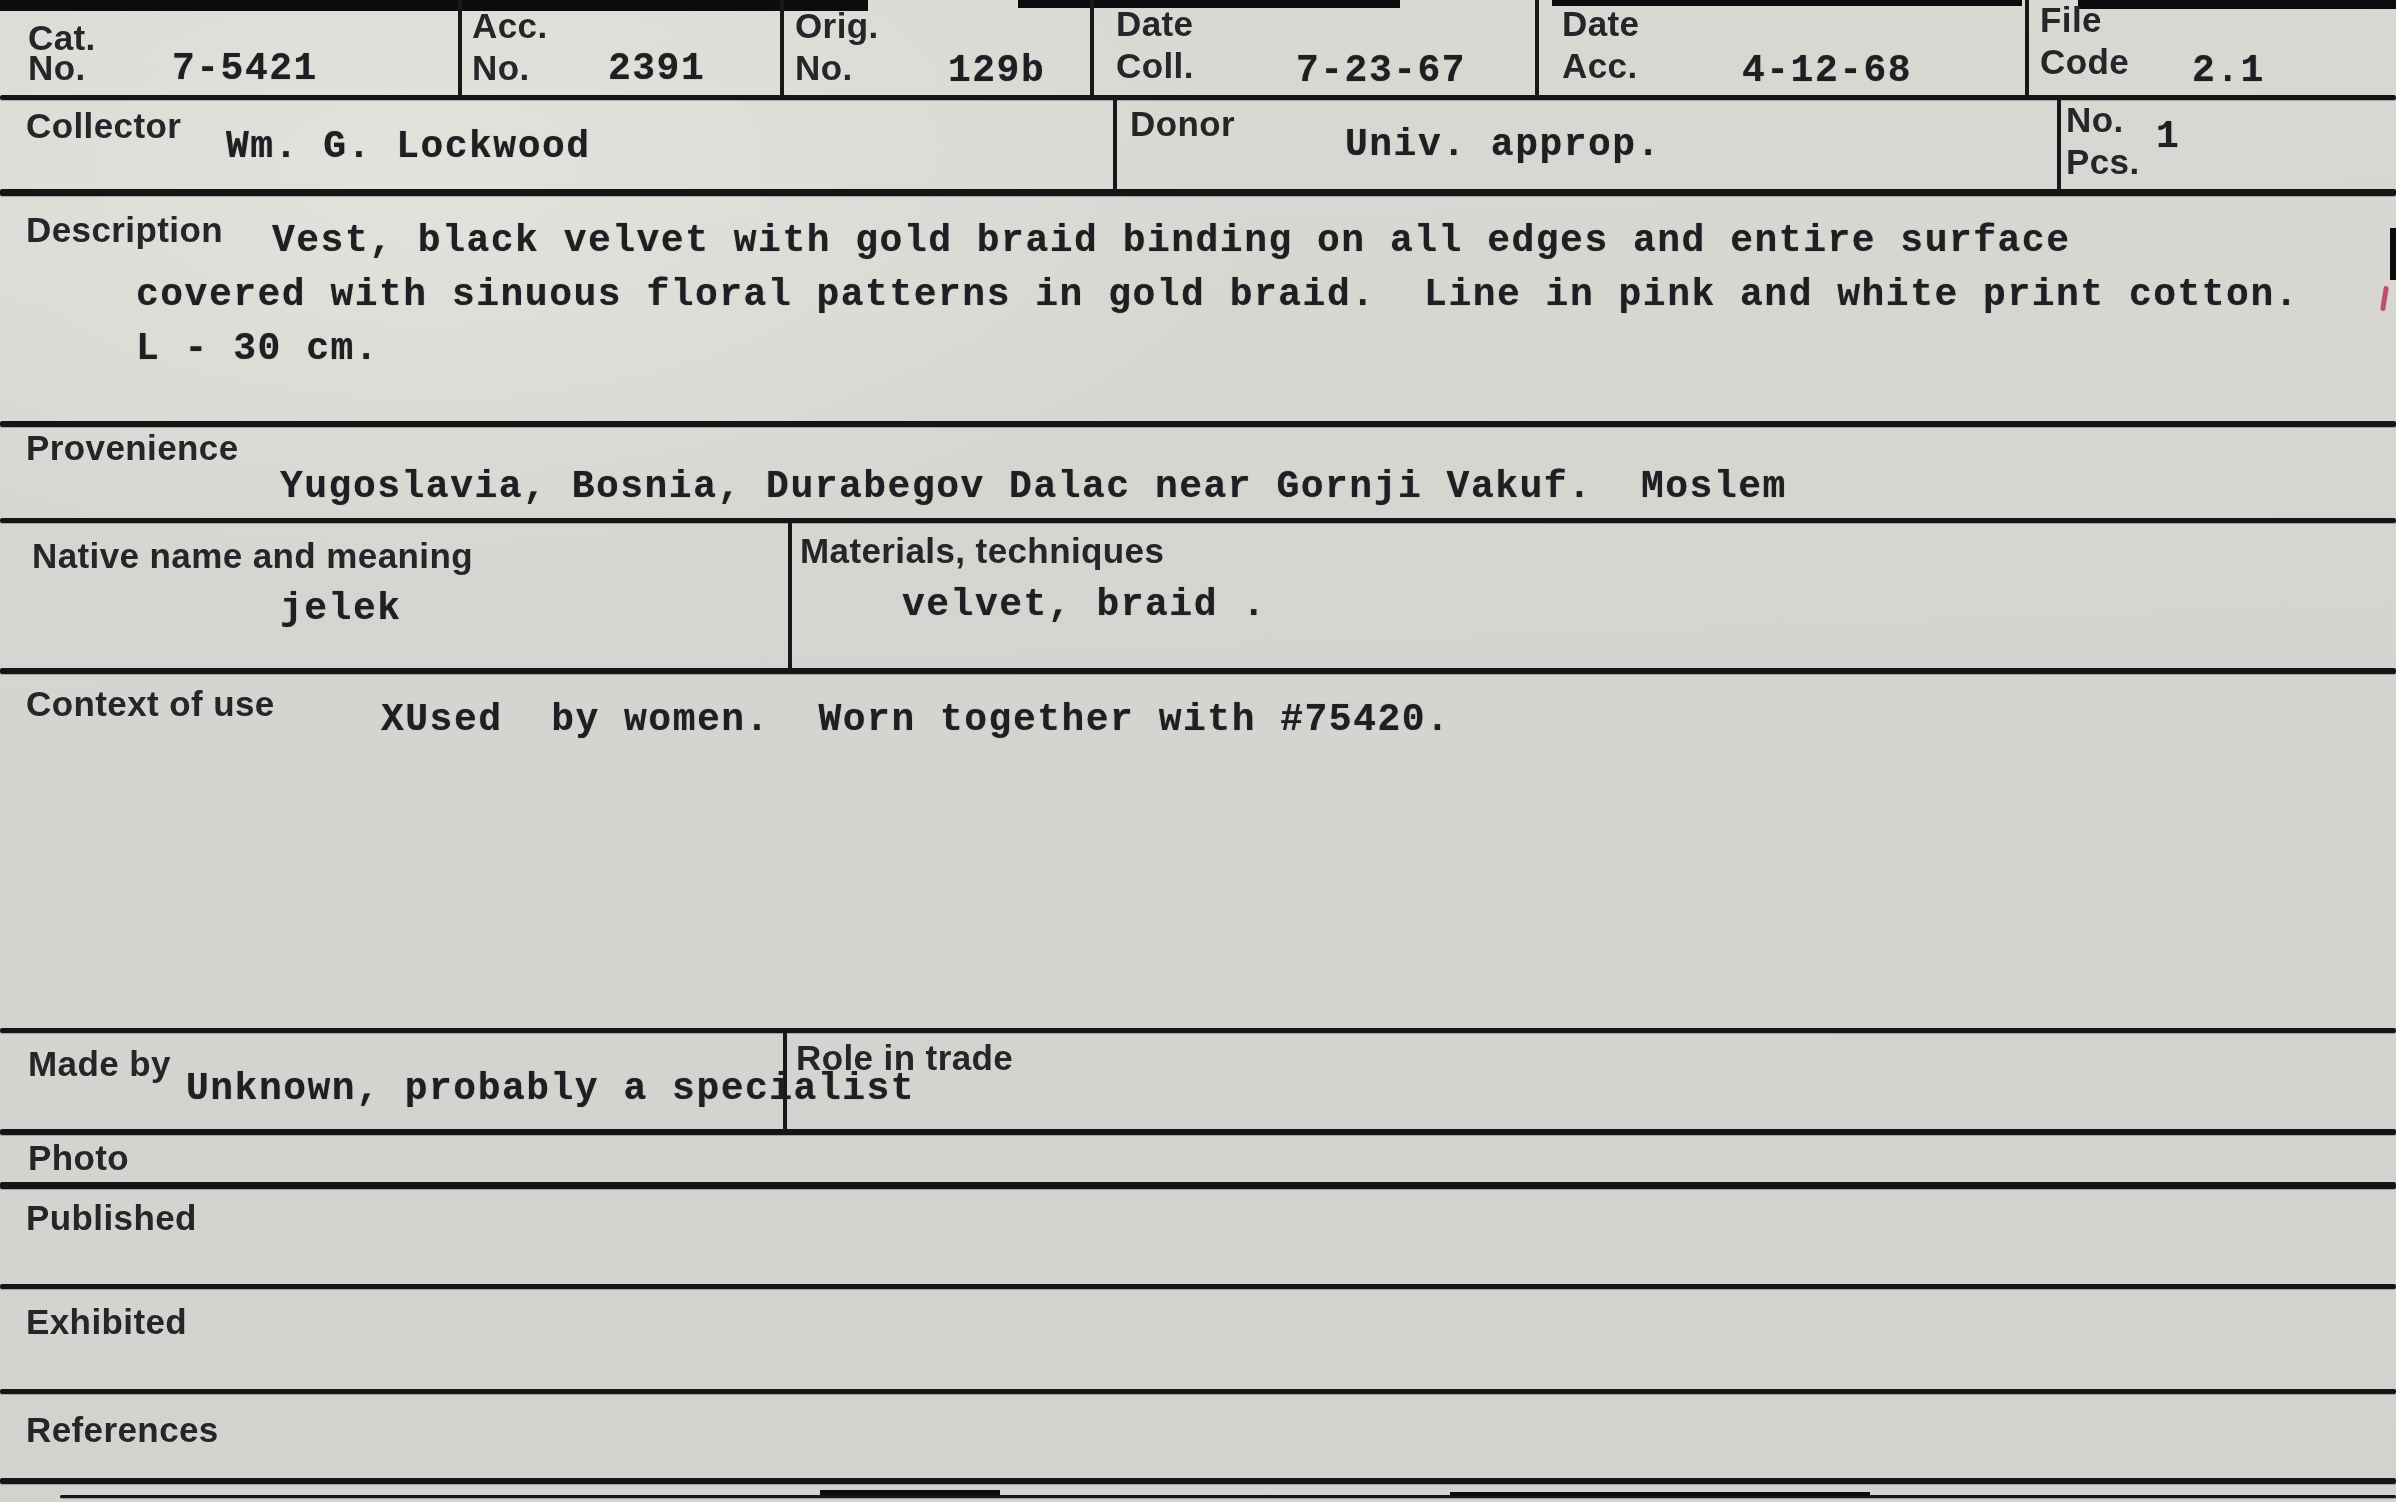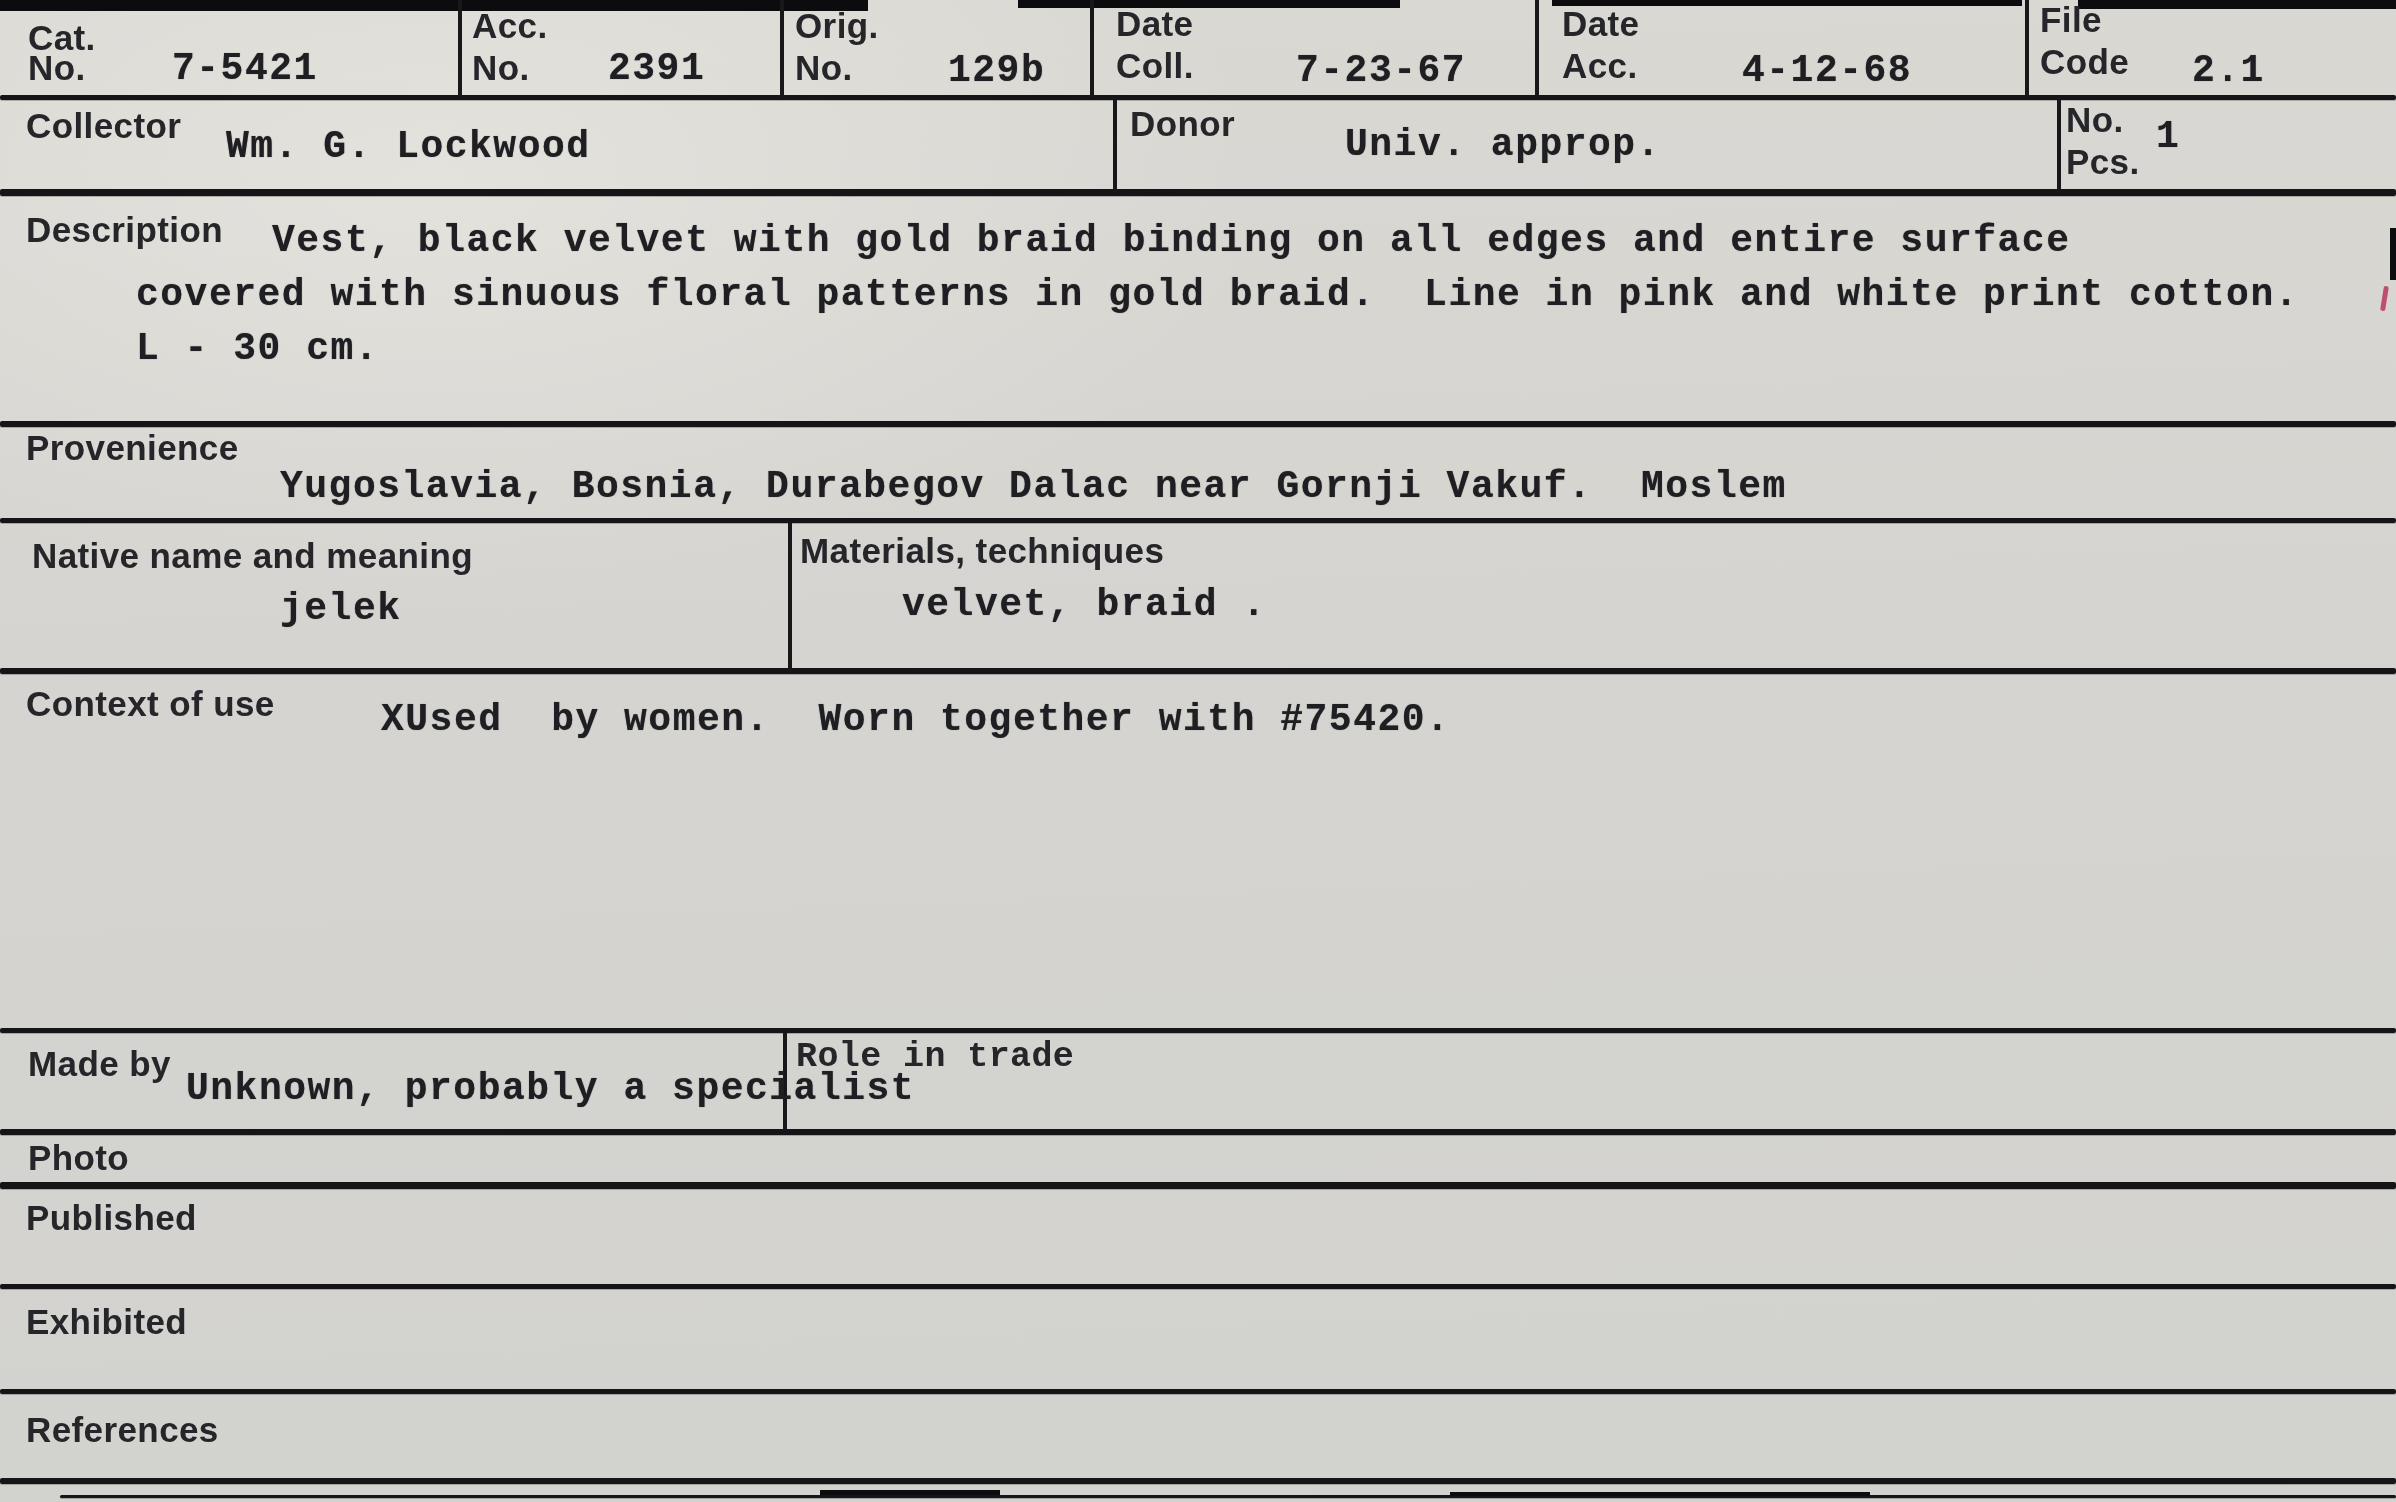--- a/index.html
+++ b/index.html
@@ -130,20 +130,20 @@
 
   <div class="plabel" style="left:800px;top:533px;">Materials, techniques</div>
   <div class="typed" style="left:902px;top:586px;">velvet, braid .</div>
 
   <div class="plabel" style="left:26px;top:686px;">Context of use</div>
   <div class="typed" style="left:381px;top:692px;margin-top:9px;">XUsed  by women.  Worn together with #75420.</div>
 
   <div class="plabel" style="left:28px;top:1046px;text-align:center;">Made by</div>
   <div class="typed" style="left:186px;top:1070px;">Unknown, probably a specialist</div>
 
-  <div class="plabel" style="left:796px;top:1040px;font-family:Liberation Mono, monospace;">Role in trade</div>
+  <div class="plabel" style="left:796px;top:1040px;">Role in trade</div>
 
   <div class="plabel" style="left:28px;top:1140px;">Photo</div>
   <div class="plabel" style="left:26px;top:1200px;">Published</div>
   <div class="plabel" style="left:26px;top:1304px;">Exhibited</div>
   <div class="plabel" style="left:26px;top:1412px;">References</div>
 
 </div>
 
 </body></html>

